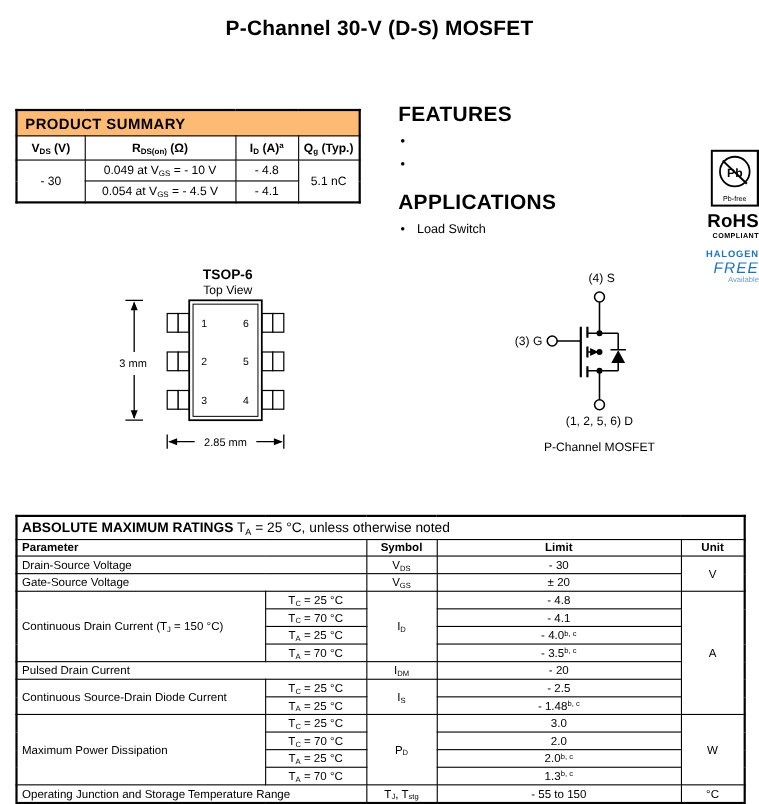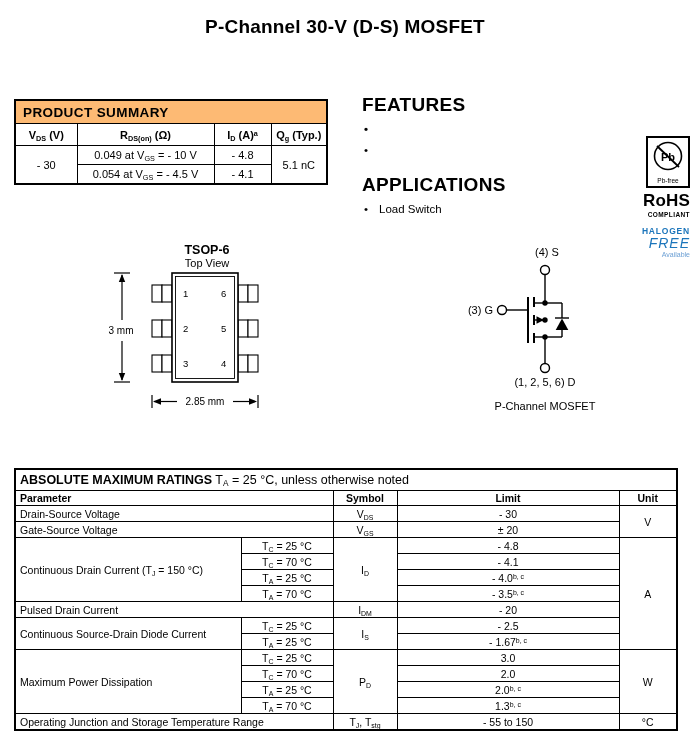--- a/index.html
+++ b/index.html
@@ -266,21 +266,21 @@
     <td>- 20</td>
   </tr>
   <tr>
     <td rowspan="2" class="pl">Continuous Source-Drain Diode Current</td>
     <td><span>T</span><sub>C</sub><span> = 25 °C</span></td>
     <td rowspan="2"><span>I</span><sub>S</sub></td>
     <td>- 2.5</td>
   </tr>
   <tr>
     <td><span>T</span><sub>A</sub><span> = 25 °C</span></td>
-    <td><span>- 1.67</span><sup>b, c</sup></td>
+    <td><span>- 1.48</span><sup>b, c</sup></td>
   </tr>
   <tr>
     <td rowspan="4" class="pl">Maximum Power Dissipation</td>
     <td><span>T</span><sub>C</sub><span> = 25 °C</span></td>
     <td rowspan="4"><span>P</span><sub>D</sub></td>
     <td>3.0</td>
     <td rowspan="4">W</td>
   </tr>
   <tr>
     <td><span>T</span><sub>C</sub><span> = 70 °C</span></td>

